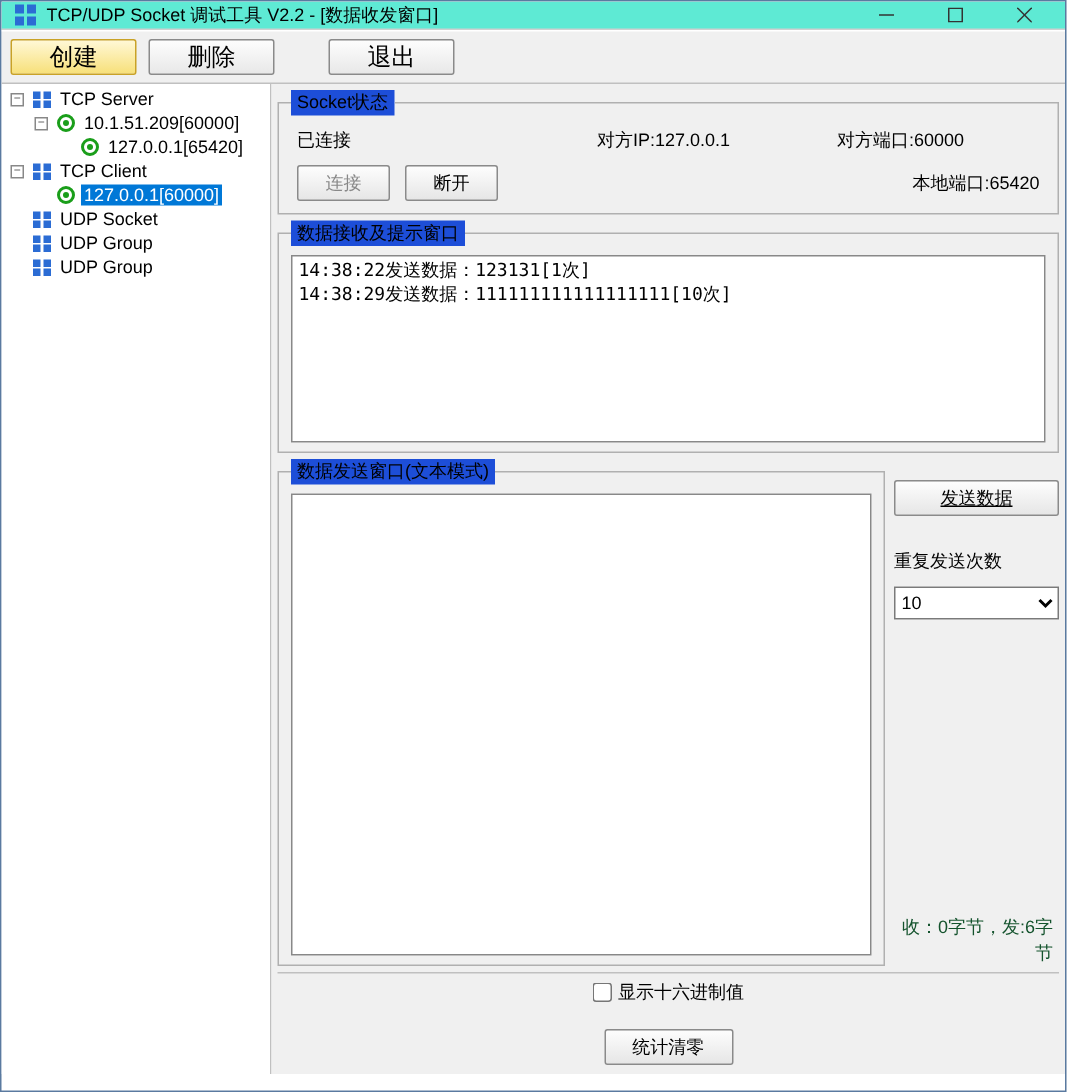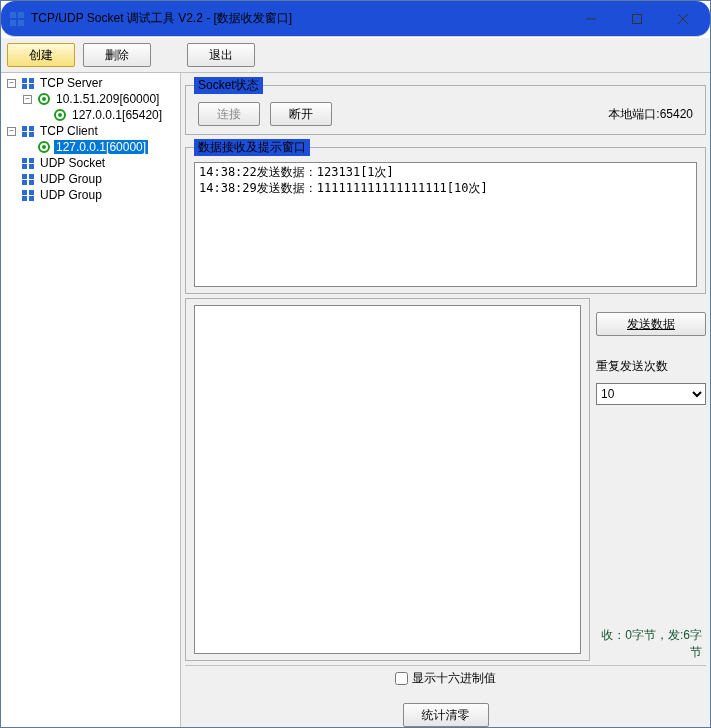--- a/index.html
+++ b/index.html
@@ -7,29 +7,28 @@
     font-family: "Microsoft YaHei", "SimSun", Tahoma, sans-serif;
     font-size: 12px;
     background: #fff;
     width: 711px;
     height: 728px;
     overflow: hidden;
     border: 1px solid #5a7aa0;
   }
   
   .titlebar {
-    height: 36px;
-    background: #1d4ed8;
+    height: 19px;
+    background: #5eead4;
     border-bottom: 1px solid #d0d0d0;
     display: flex;
     align-items: center;
     padding: 0 4px 0 8px;
     font-size: 12px;
     color: #000;
-    border-radius: 14px;
   }
   .titlebar .app-icon {
     width: 16px; height: 16px; margin-right: 6px;
     display: inline-block;
   }
   .titlebar .app-icon svg { width:16px; height:16px; }
   .titlebar .title-text { flex: 1; }
   .winbtns { display:flex; }
   .winbtn {
     width: 46px; height: 28px;
@@ -42,25 +41,25 @@
     height: 36px;
     background:#f0f0f0;
     border-top:1px solid #fff;
     border-bottom:1px solid #c0c0c0;
     display:flex;
     align-items:center;
     padding: 4px 6px;
     gap: 8px;
   }
   .tb-btn {
-    width: 68px; height: 24px;
+    width: 84px; height: 24px;
     background: linear-gradient(#fdfdfd,#e8e8e8);
     border:1px solid #8a8a8a;
     border-radius:2px;
-    font-size:12px;
+    font-size:16px;
     cursor:pointer;
   }
   .tb-btn.primary {
     background: linear-gradient(#fff8d6,#f7e07a);
     border:1px solid #c9a227;
   }
   .tb-spacer { width: 20px; }
   
   .main {
     display:flex;
@@ -315,39 +314,45 @@
           </span>
         <span class="lbl">UDP Group</span>
       </li>
     </ul>
   </div>
 
   <div class="content">
 
     <fieldset class="group">
       <legend>Socket状态</legend>
+      <div class="status-row1">
+        <span class="c1">已连接</span>
+        <span class="c2">对方IP:127.0.0.1</span>
+        <span class="c3">对方端口:60000</span>
+      </div>
       <div class="status-row2">
         <div class="btns">
           <button class="btn" disabled="">连接</button>
           <button class="btn">断开</button>
         </div>
         <span class="spacer"></span>
         <span>本地端口:65420</span>
       </div>
     </fieldset>
 
     <fieldset class="group recv-group">
       <legend>数据接收及提示窗口</legend>
       <div class="logbox">14:38:22发送数据：123131[1次]
 14:38:29发送数据：111111111111111111[10次]</div>
     </fieldset>
 
     <div class="send-area">
       <div class="send-group">
         <fieldset class="group">
+          <legend>数据发送窗口(文本模式)</legend>
           <textarea class="sendbox" style=""></textarea>
         </fieldset>
       </div>
       <div class="send-side">
         <button class="btn">发送数据</button>
         <div style="height:6px"></div>
         <span>重复发送次数</span>
         <select>
           <option>10</option>
         </select>

